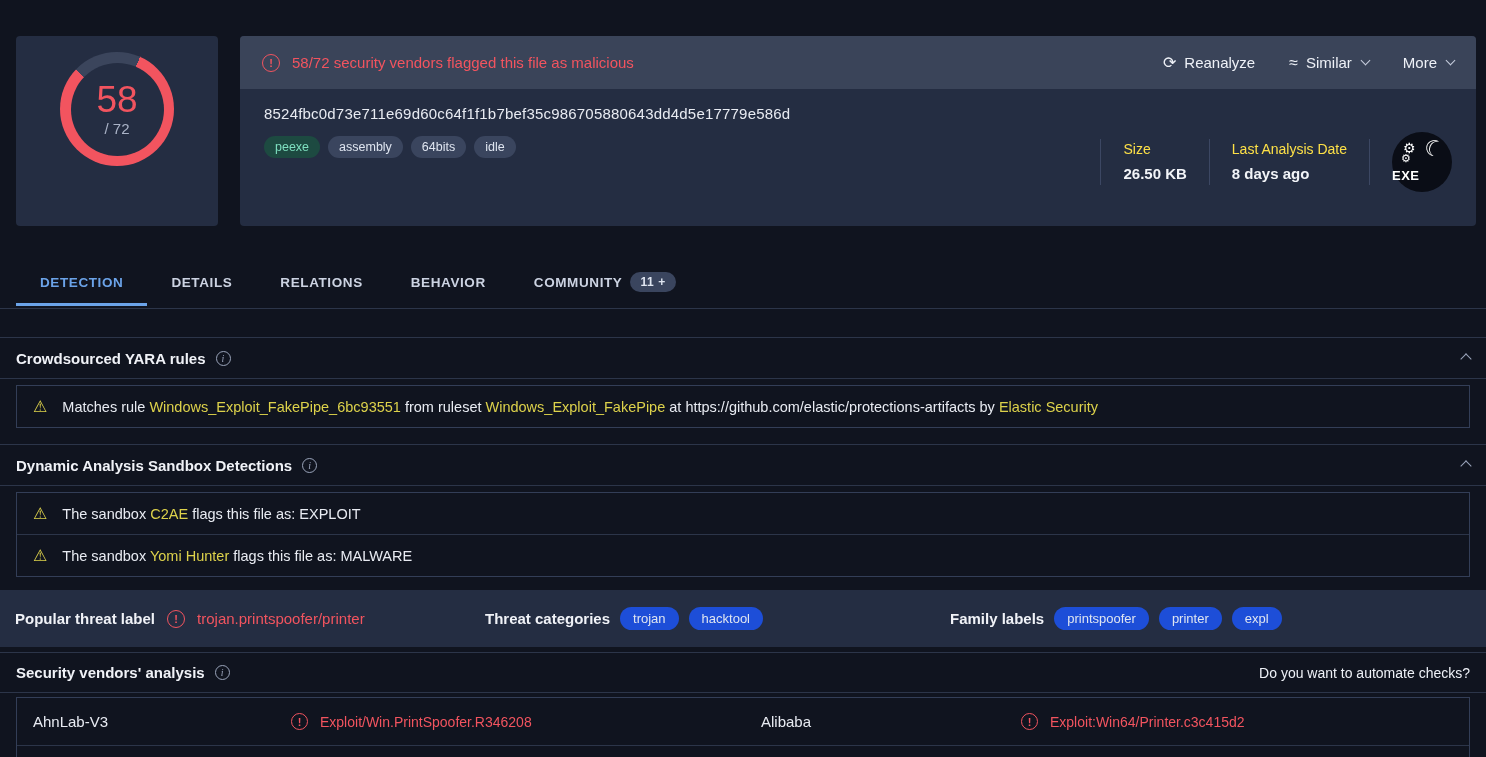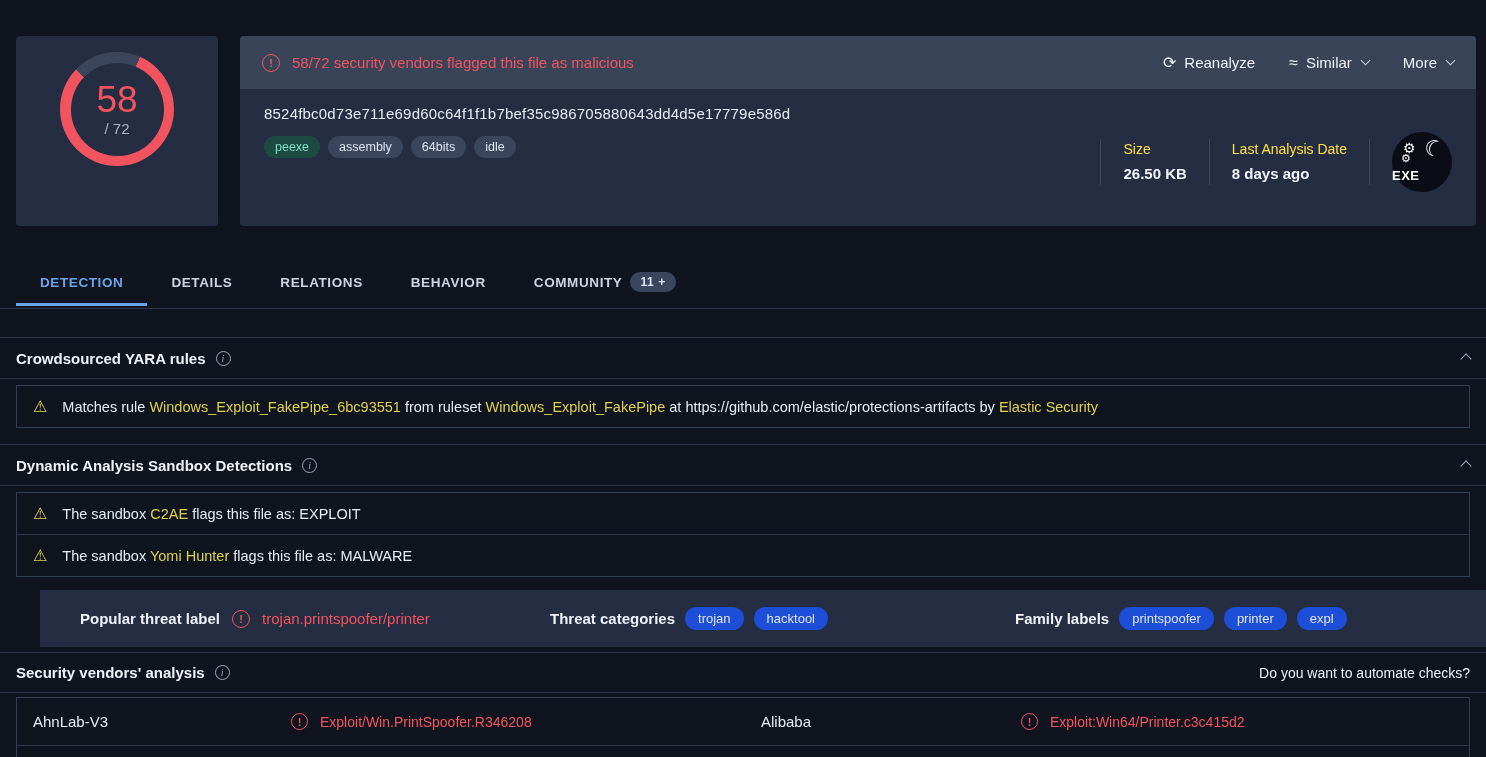--- a/index.html
+++ b/index.html
@@ -93,21 +93,21 @@
   .rule-box { margin:6px 16px 0 16px; border:1px solid #333e57; }
   .rule-row { display:flex; align-items:center; padding:11px 16px; font-size:14.5px;
     border-bottom:1px solid #2c3549; }
   .rule-row:last-child { border-bottom:none; }
   .warn-icon { color:#ddd24b; font-size:16px; margin-right:15px; flex:0 0 auto; }
   .rule-text { color:#e8ebf2; }
   .yellow-link { color:#ddd24b; cursor:pointer; }
 
   
   .threat-strip { margin-top:13px; background:#242d42; height:57px;
-    display:flex; align-items:center; padding:0 40px;margin-left:40px; }
+    display:flex; align-items:center; padding:0 15px; }
   .strip-title { font-size:15px; font-weight:bold; color:#f0f2f7; }
   .threat-label-group { display:flex; align-items:center; gap:12px; flex:0 0 470px; }
   .threat-label-value { color:#f2545f; font-size:15px; }
   .threat-cat-group { display:flex; align-items:center; gap:10px; flex:0 0 465px; }
   .family-group { display:flex; align-items:center; gap:10px;justify-content:space-between; }
   .pill { background:#1d4ed8; color:#dfe5f0; font-size:13px; padding:4px 13px;
     border-radius:12px; cursor:pointer; }
 
   
   .vendors-header { margin-top:5px; }

